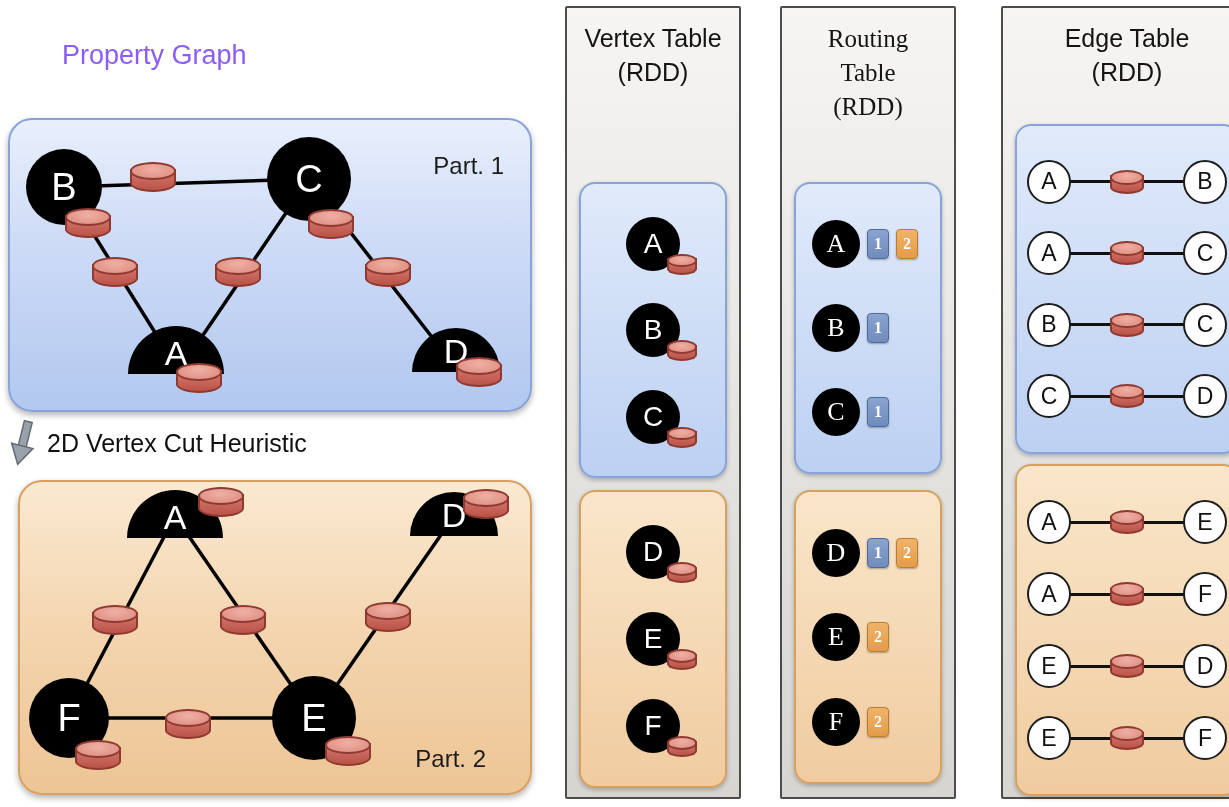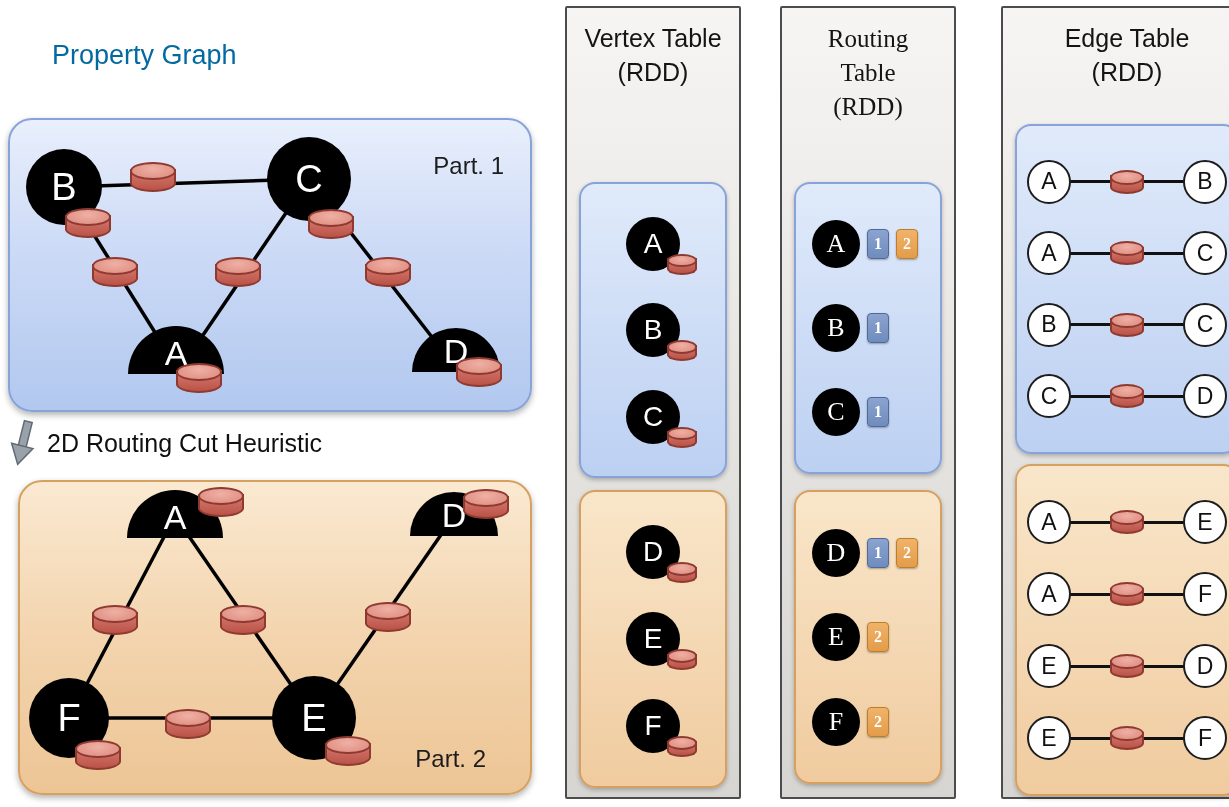--- a/index.html
+++ b/index.html
@@ -4,21 +4,21 @@
 <style>
   * { box-sizing: border-box; }
   html, body { margin: 0; padding: 0; }
   body {
     width: 1229px; height: 807px; background: #fff;
     font-family: "Liberation Sans", sans-serif;
     position: relative; overflow: hidden; color: #111;
   }
 
   
-  .graph-title { position: absolute; left: 52px; top: 40px; font-size: 27px; color: #0369a1; }
+  .graph-title { position: absolute; left: 62px; top: 40px; font-size: 27px; color: #8b5cf6; }
 
   .part-box { position: absolute; border-radius: 24px; border: 2px solid; box-shadow: 0 3px 6px rgba(0,0,0,.3); }
   .part1-box { left: 8px; top: 118px; width: 524px; height: 294px;
     background: linear-gradient(180deg,#e9effc 0%,#ccdaf6 45%,#b2c8ef 100%); border-color: #87a3d8; }
   .part2-box { left: 18px; top: 480px; width: 514px; height: 315px;
     background: linear-gradient(180deg,#fae9d1 0%,#f3d4ae 50%,#edc595 100%); border-color: #d6a060; }
   .part-label { position: absolute; font-size: 24px; color: #1c1c1c; z-index: 4; }
   .part-label.p1 { right: 26px; top: 32px; }
   .part-label.p2 { right: 44px; bottom: 20px; }
 
@@ -129,21 +129,21 @@
   <div class="cyl" style="left:446px;top:237px"></div>
 </div>
 
 <div class="cut-row">
   <svg width="30" height="48" viewBox="0 0 30 48">
     <g transform="rotate(14 15 24)">
       <rect x="11" y="2" width="8" height="26" fill="#99a1ab" stroke="#636a74" stroke-width="1.5"></rect>
       <polygon points="4,27 26,27 15,46" fill="#99a1ab" stroke="#636a74" stroke-width="1.5"></polygon>
     </g>
   </svg>
-  <span class="cut-label">2D Routing Cut Heuristic</span>
+  <span class="cut-label">2D Vertex Cut Heuristic</span>
 </div>
 
 <div class="part-box part2-box">
   <svg class="edges-svg" width="514" height="315">
     <line x1="155" y1="34" x2="49" y2="236" stroke="#000" stroke-width="3.5"></line>
     <line x1="155" y1="34" x2="294" y2="236" stroke="#000" stroke-width="3.5"></line>
     <line x1="49" y1="236" x2="294" y2="236" stroke="#000" stroke-width="3.5"></line>
     <line x1="294" y1="236" x2="434" y2="34" stroke="#000" stroke-width="3.5"></line>
   </svg>
   <div class="part-label p2">Part. 2</div>

